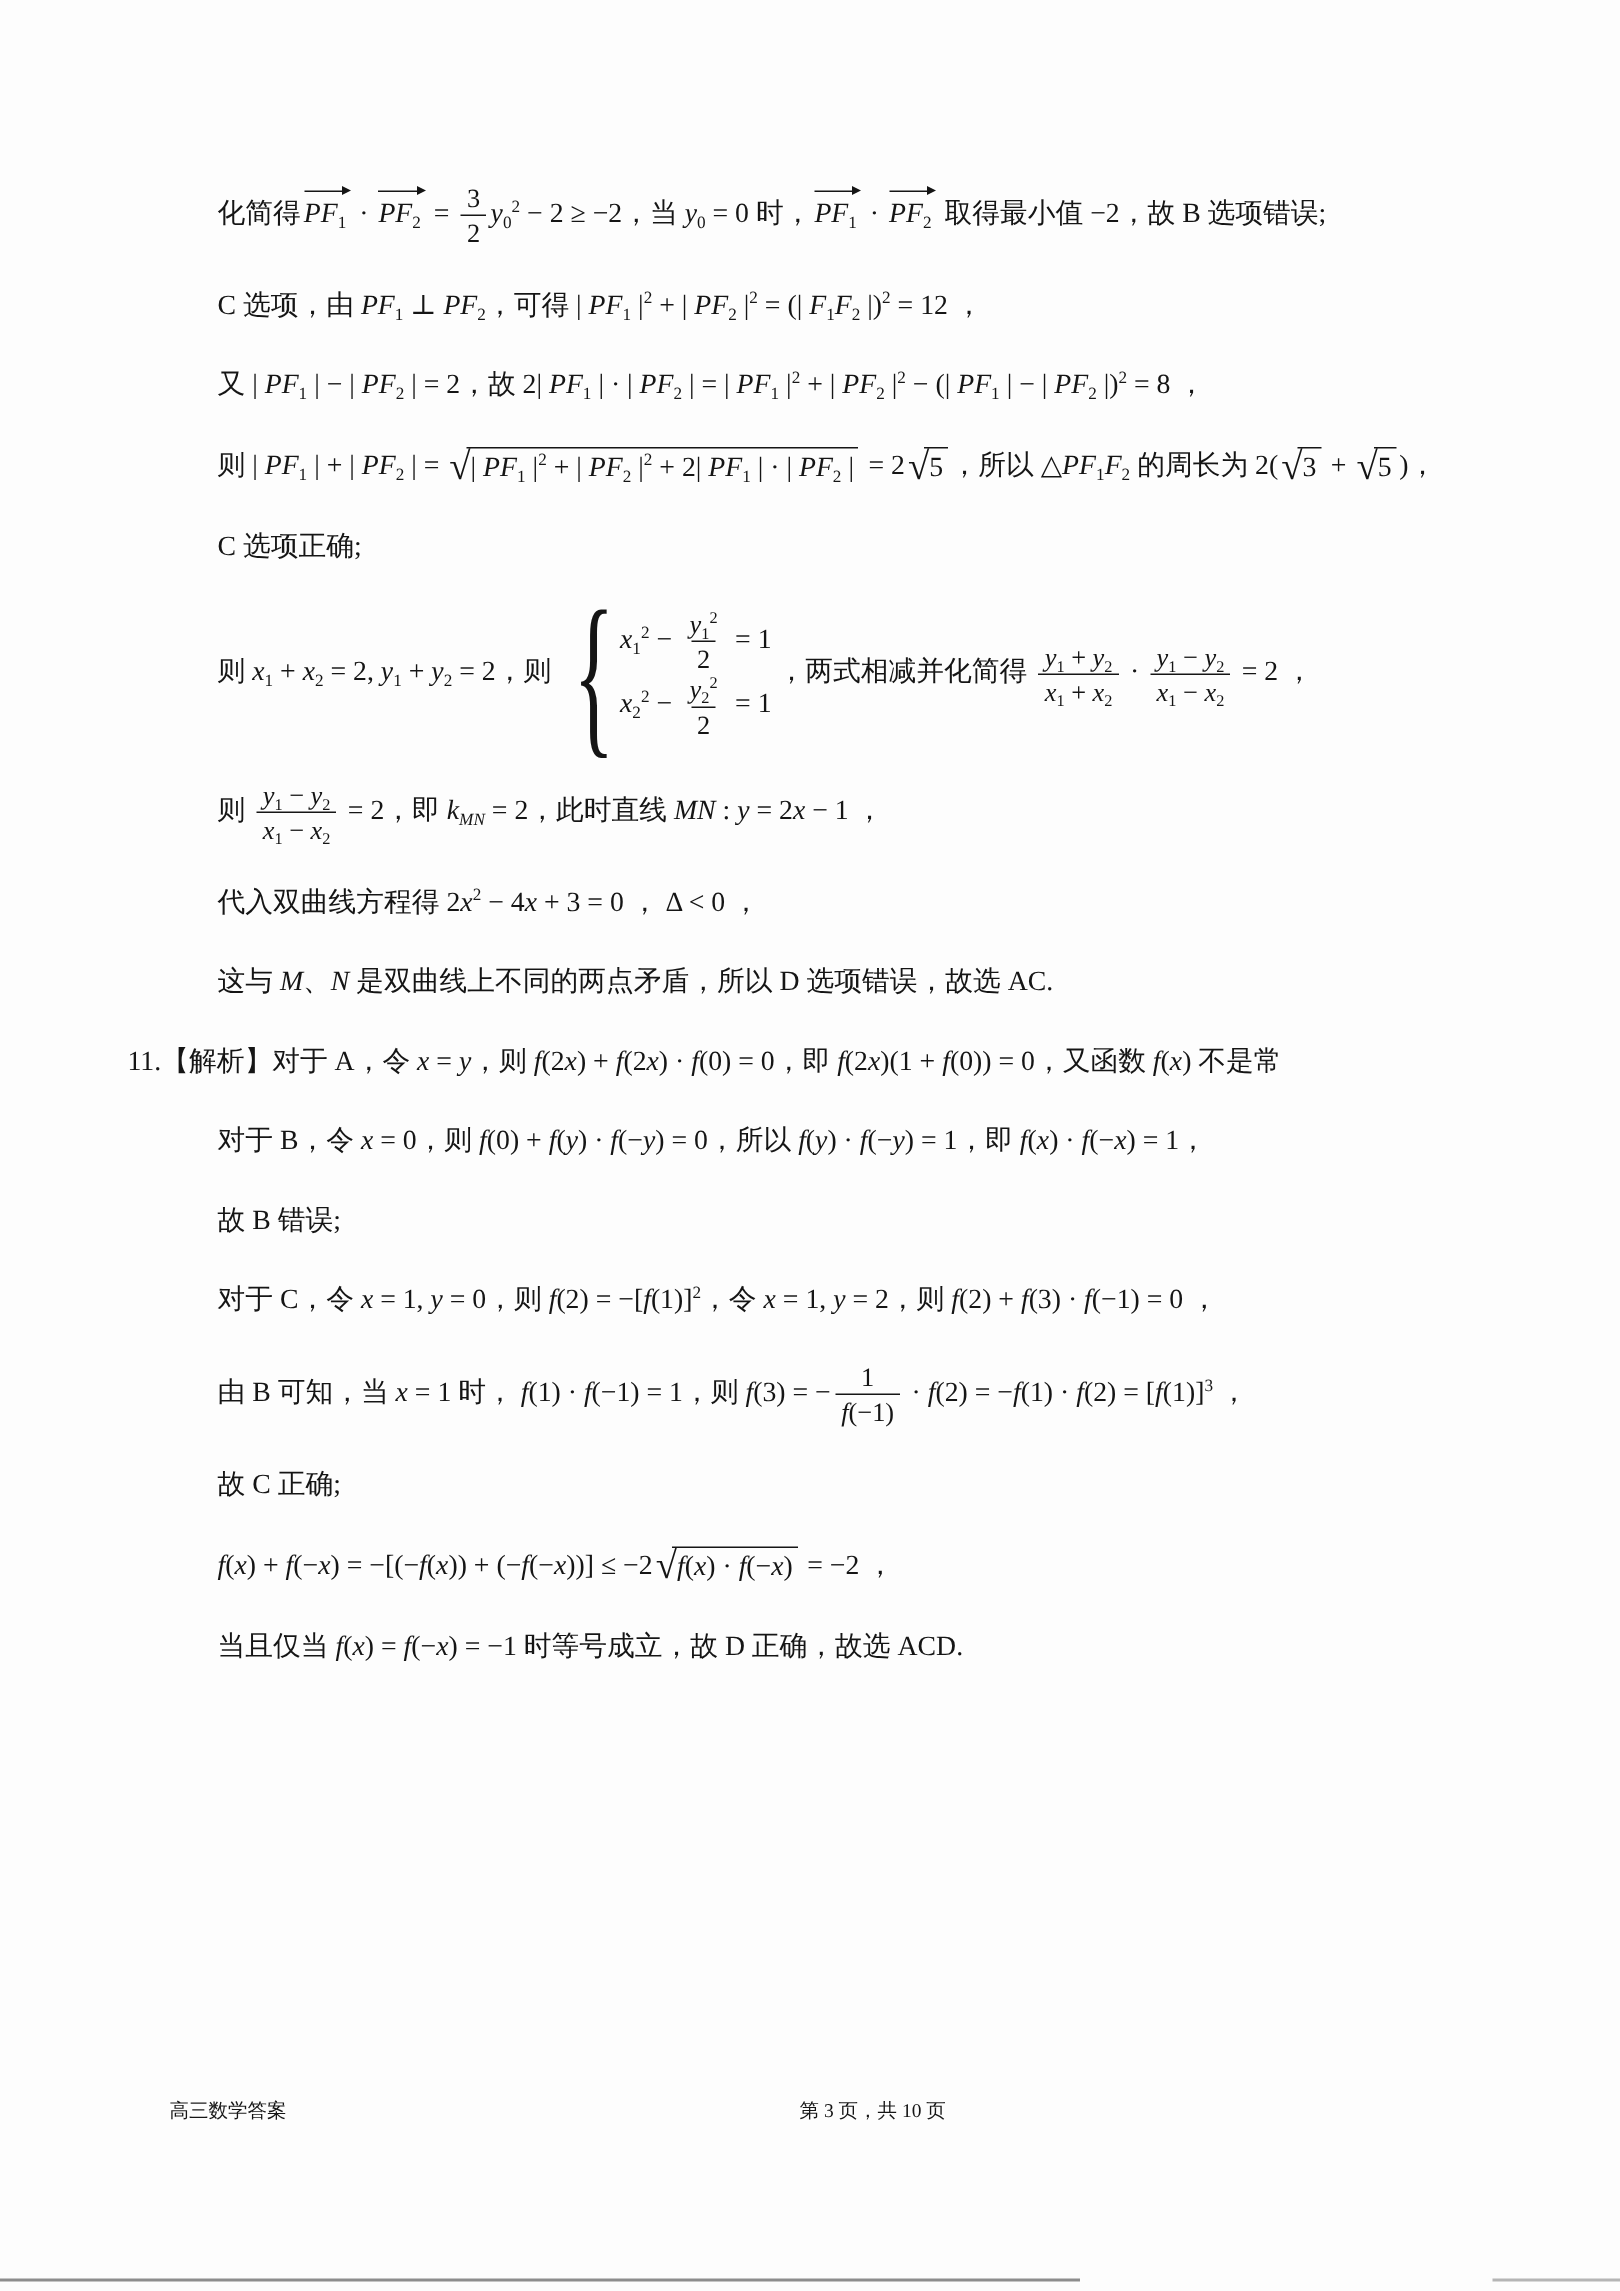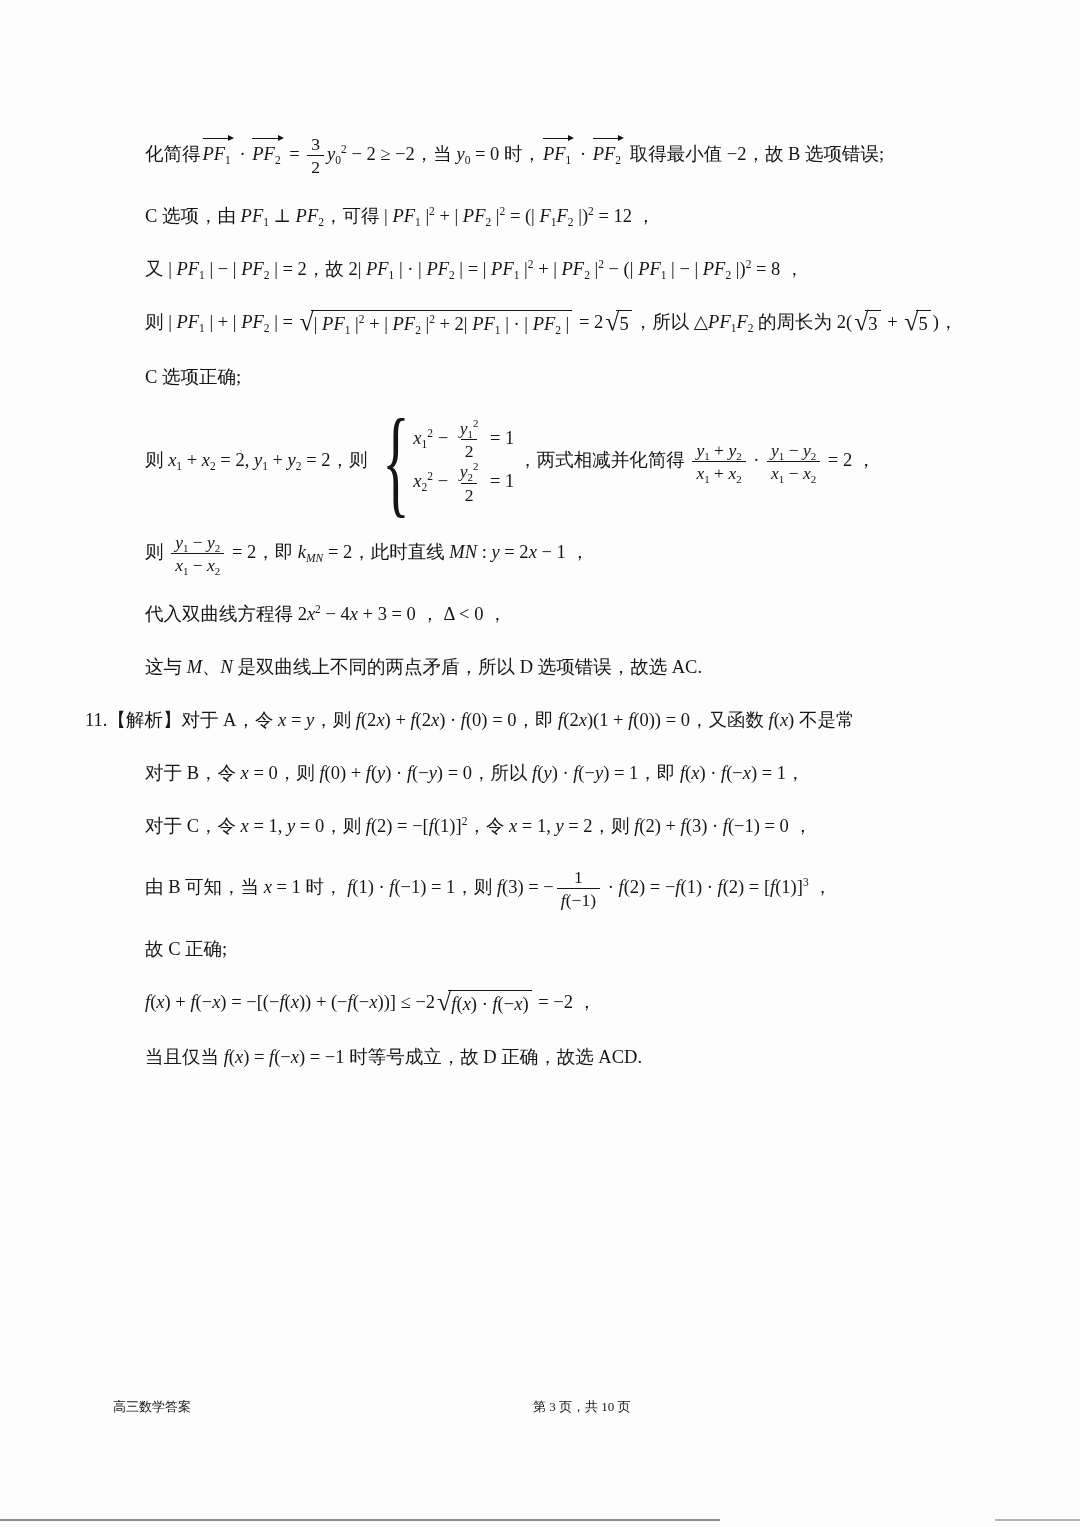--- a/index.html
+++ b/index.html
@@ -3,36 +3,36 @@
 <meta charset="utf-8">
 <style>
   html,body{margin:0;padding:0;}
   body{
     width:1080px;height:1527px;position:relative;overflow:hidden;
     background:#ffffff;color:#151515;
     font-family:"Liberation Serif","DejaVu Serif","DejaVu Sans",serif;
   }
   .page{position:absolute;inset:0;background:#fdfdfd;}
   .content{
-    position:absolute;top:134px;left:145px;right:60px;
+    position:absolute;top:122px;left:145px;right:60px;
     font-size:18.5px;line-height:1.4;
   }
   .line{white-space:nowrap;margin:0 0 27px 0;}
   .line.hang{margin-left:-60px;}
   i{font-family:"Liberation Serif","DejaVu Serif",serif;font-style:italic;}
   sub,sup{font-size:0.62em;line-height:0;}
   sub{vertical-align:-0.35em;}
   sup{vertical-align:0.6em;}
   
   .fr{display:inline-flex;flex-direction:column;align-items:center;
       vertical-align:middle;line-height:1.15;margin:0 3px;text-align:center;font-size:0.95em;}
   .fr .n{padding:0 4px 1px;}
   .fr .d{border-top:1.4px solid #151515;padding:1px 4px 0;}
   
-  .sq{display:inline-flex;align-items:center;vertical-align:middle;margin:0 2px;}
+  .sq{display:inline-flex;align-items:flex-end;vertical-align:middle;margin:0 2px;}
   .sq::before{content:"√";font-size:1.4em;line-height:0.95;position:relative;top:-0.08em;margin-right:-3px;}
   .sq .r{border-top:1.5px solid #151515;padding:1px 3px 0 3px;}
   
   .vec{display:inline-block;position:relative;padding:4px 3px 0 1px;margin:0 1px;}
   .vec::before{content:"";position:absolute;top:0;left:1px;right:6px;border-top:1.4px solid #151515;}
   .vec::after{content:"";position:absolute;top:-3px;right:0;width:0;height:0;
       border-left:6px solid #151515;border-top:3px solid transparent;border-bottom:3px solid transparent;}
   
   .cases{display:inline-flex;align-items:center;vertical-align:middle;margin:0 4px;}
   .cb{display:inline-block;font-size:104px;font-weight:300;line-height:0.8;
@@ -88,20 +88,21 @@
           <span class="d"><i>x</i><sub>1</sub> − <i>x</i><sub>2</sub></span>
         </span> = 2 ，</p>
       <p class="line">则 <span class="fr">
           <span class="n"><i>y</i><sub>1</sub> − <i>y</i><sub>2</sub></span>
           <span class="d"><i>x</i><sub>1</sub> − <i>x</i><sub>2</sub></span>
         </span> = 2，即 <i>k</i><sub><i>MN</i></sub> = 2，此时直线 <i>MN</i> : <i>y</i> = 2<i>x</i> − 1 ，</p>
       <p class="line">代入双曲线方程得 2<i>x</i><sup>2</sup> − 4<i>x</i> + 3 = 0 ， Δ &lt; 0 ，</p>
       <p class="line">这与 <i>M</i>、<i>N</i> 是双曲线上不同的两点矛盾，所以 D 选项错误，故选 AC.</p>
       <p class="line hang">11.【解析】对于 A，令 <i>x</i> = <i>y</i>，则 <i>f</i>(2<i>x</i>) + <i>f</i>(2<i>x</i>) · <i>f</i>(0) = 0，即 <i>f</i>(2<i>x</i>)(1 + <i>f</i>(0)) = 0，又函数 <i>f</i>(<i>x</i>) 不是常</p>
       <p class="line">对于 B，令 <i>x</i> = 0，则 <i>f</i>(0) + <i>f</i>(<i>y</i>) · <i>f</i>(−<i>y</i>) = 0，所以 <i>f</i>(<i>y</i>) · <i>f</i>(−<i>y</i>) = 1，即 <i>f</i>(<i>x</i>) · <i>f</i>(−<i>x</i>) = 1，</p>
+      <p class="line">故 B 错误;</p>
       <p class="line">对于 C，令 <i>x</i> = 1, <i>y</i> = 0，则 <i>f</i>(2) = −[<i>f</i>(1)]<sup>2</sup>，令 <i>x</i> = 1, <i>y</i> = 2，则 <i>f</i>(2) + <i>f</i>(3) · <i>f</i>(−1) = 0 ，</p>
       <p class="line">由 B 可知，当 <i>x</i> = 1 时， <i>f</i>(1) · <i>f</i>(−1) = 1，则 <i>f</i>(3) = −<span class="fr">
           <span class="n">1</span>
           <span class="d"><i>f</i>(−1)</span>
         </span> · <i>f</i>(2) = −<i>f</i>(1) · <i>f</i>(2) = [<i>f</i>(1)]<sup>3</sup> ，</p>
       <p class="line">故 C 正确;</p>
       <p class="line"><i>f</i>(<i>x</i>) + <i>f</i>(−<i>x</i>) = −[(−<i>f</i>(<i>x</i>)) + (−<i>f</i>(−<i>x</i>))] ≤ −2<span class="sq">
           <span class="r"><i>f</i>(<i>x</i>) · <i>f</i>(−<i>x</i>)</span>
         </span> = −2 ，</p>
       <p class="line">当且仅当 <i>f</i>(<i>x</i>) = <i>f</i>(−<i>x</i>) = −1 时等号成立，故 D 正确，故选 ACD.</p>

